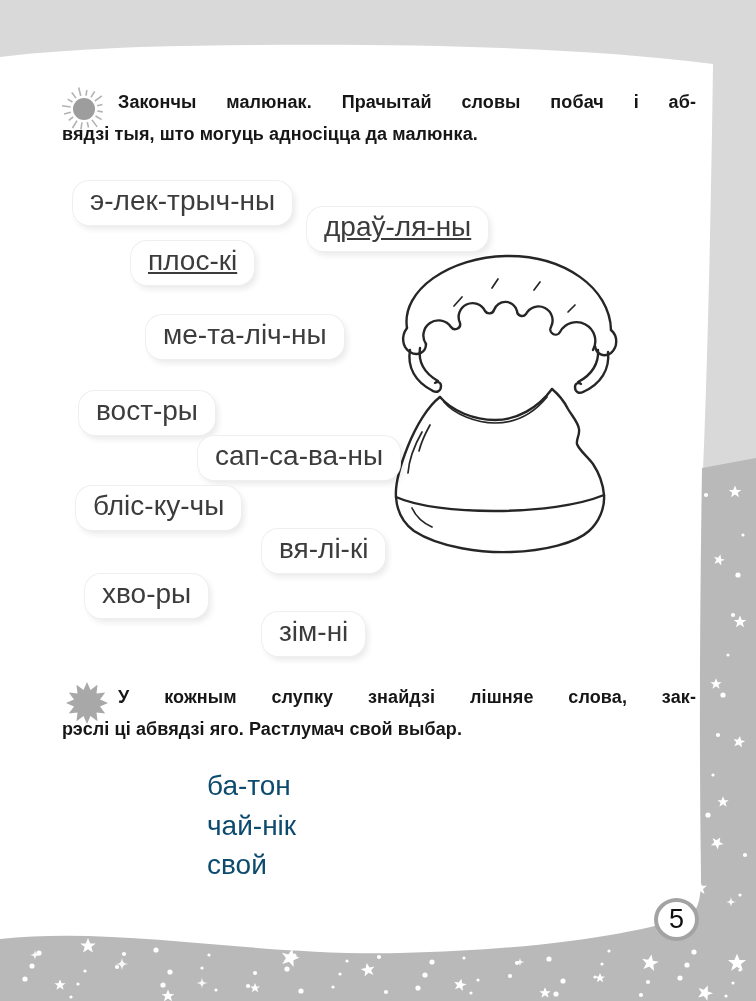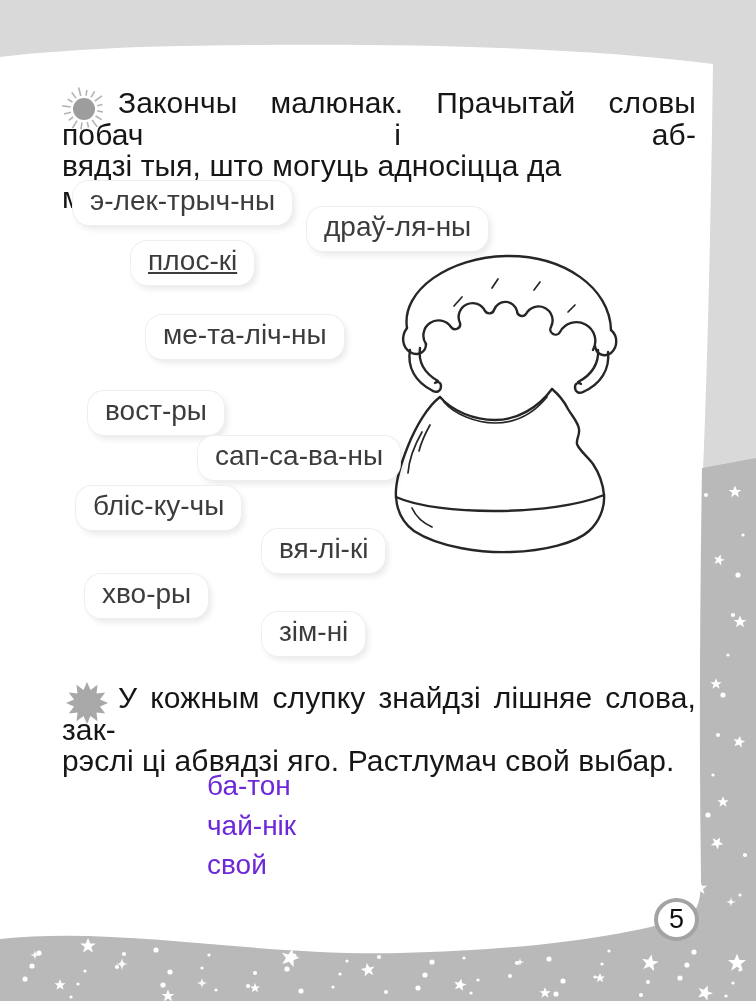--- a/index.html
+++ b/index.html
@@ -6,34 +6,34 @@
   .canvas{position:relative;width:756px;height:1001px;background:#ffffff;overflow:hidden;
           font-family:"Liberation Sans", sans-serif;}
   
   #bg-svg{position:absolute;left:0;top:0;z-index:0;}
   
   #kettle{position:absolute;left:388px;top:250px;z-index:1;}
   #kettle path{fill:none;stroke:#262626;stroke-width:2.4;stroke-linecap:round;stroke-linejoin:round;}
   #kettle path.thin{stroke-width:1.7;}
   
   .instruction{position:absolute;left:62px;width:634px;z-index:2;color:#161616;
-               font-weight:normal;font-size:30px;line-height:31.5px;letter-spacing:0.1px;}
+               font-weight:bold;font-size:18px;line-height:31.5px;letter-spacing:0.1px;}
   .instruction .l1{text-align:justify;text-align-last:justify;text-indent:56px;}
   .instruction .l2{text-align:left;}
   #ex1-instruction{top:87px;}
   #ex2-instruction{top:682px;}
   .ex-icon{position:absolute;z-index:2;}
   #sun-icon{left:60px;top:84px;}
   #burst-icon{left:64px;top:680px;}
   
   .bubble{position:absolute;z-index:2;background:#ffffff;border-radius:16px;
           padding:4px 17px 8px;font-size:28px;color:#3c3c3c;white-space:nowrap;
           box-shadow:0 0 0 1px #efefef, 3px 4px 6px rgba(0,0,0,0.09);}
   
-  .word-col{position:absolute;top:766px;z-index:2;font-size:28px;color:#6d28d9;line-height:39.5px;}
+  .word-col{position:absolute;top:766px;z-index:2;font-size:28px;color:#0c4a6e;line-height:39.5px;}
   #word-col-1{left:207px;}
   #word-col-2{left:377px;}
   .word-row{white-space:nowrap;}
   
   #page-number-badge{position:absolute;left:654px;top:898px;width:37px;height:35px;z-index:3;
           background:#fff;border:4.5px solid #a3a3a3;border-radius:50%;
           display:flex;align-items:center;justify-content:center;
           font-size:27px;color:#101010;}
 </style>
 </head>
@@ -185,24 +185,24 @@
       <line x1="30.972063415609007" y1="13.439708838929425" x2="34.638852323077444" y2="7.359852006070085" stroke="#b2b2b2" stroke-width="1.6"></line>
       <line x1="34.86527858971019" y1="16.987776764968075" x2="41.86734701419009" y2="11.824344013503062" stroke="#b2b2b2" stroke-width="1.6"></line>
       <line x1="37.10435359252368" y1="21.755633047555847" x2="42.44316431540369" y2="20.433853918782305" stroke="#b2b2b2" stroke-width="1.6"></line>
     </svg>
   <div class="instruction" id="ex1-instruction">
     <div class="l1">Закончы малюнак. Прачытай словы побач і аб-</div>
     <div class="l2">вядзі тыя, што могуць адносіцца да малюнка.</div>
   </div>
   <div id="bubbles">
       <div class="bubble" style="left: 73px; top: 181px;">э-лек-трыч-ны</div>
-      <div class="bubble" style="left: 307px; top: 207px;">драў-ля-ны</div>
+      <div class="bubble" style="left: 307px; top: 207px; text-decoration: underline;">драў-ля-ны</div>
       <div class="bubble" style="left: 131px; top: 241px; text-decoration: underline;">плос-кі</div>
       <div class="bubble" style="left: 146px; top: 315px;">ме-та-ліч-ны</div>
-      <div class="bubble" style="left: 88px; top: 391px;">вост-ры</div>
+      <div class="bubble" style="left: 79px; top: 391px;">вост-ры</div>
       <div class="bubble" style="left: 198px; top: 436px;">сап-са-ва-ны</div>
       <div class="bubble" style="left: 76px; top: 486px;">бліс-ку-чы</div>
       <div class="bubble" style="left: 262px; top: 529px;">вя-лі-кі</div>
       <div class="bubble" style="left: 85px; top: 574px;">хво-ры</div>
       <div class="bubble" style="left: 262px; top: 612px;">зім-ні</div>
     </div>
 
   <svg id="burst-icon" class="ex-icon" width="46" height="46" viewBox="0 0 46 46">
       <polygon points="23.0,2.0 26.5,10.0 33.5,4.8 32.5,13.5 41.2,12.5 36.0,19.5 44.0,23.0 36.0,26.5 41.2,33.5 32.5,32.5 33.5,41.2 26.5,36.0 23.0,44.0 19.5,36.0 12.5,41.2 13.5,32.5 4.8,33.5 10.0,26.5 2.0,23.0 10.0,19.5 4.8,12.5 13.5,13.5 12.5,4.8 19.5,10.0" fill="#a8a8a8"></polygon>
     </svg>

